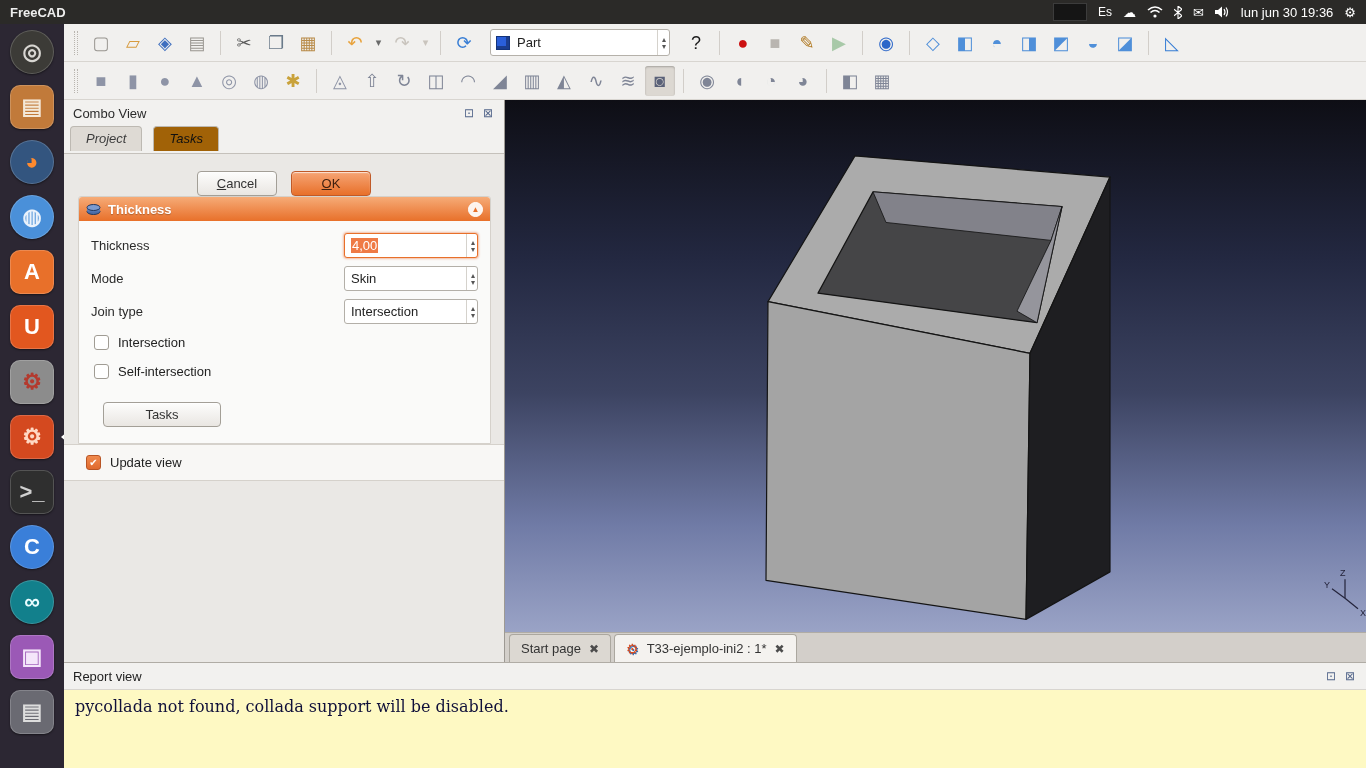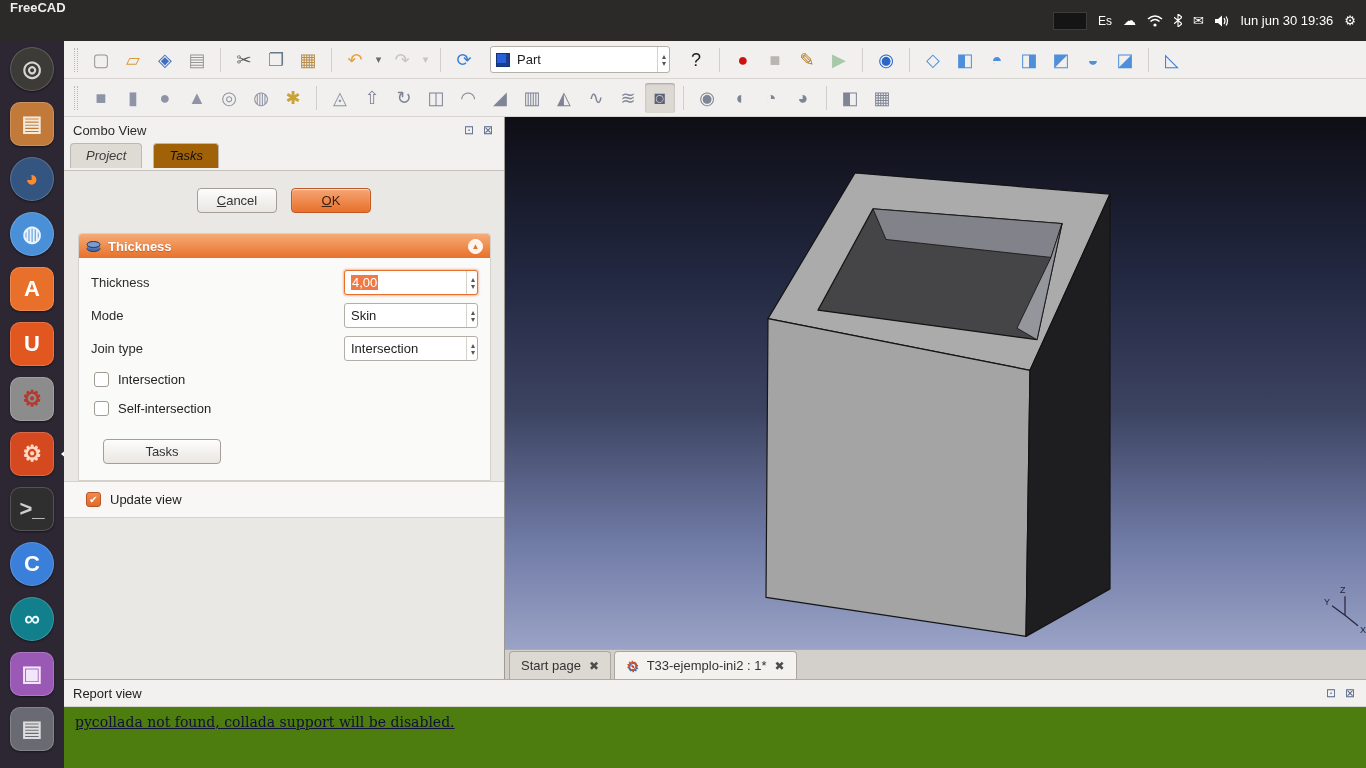--- a/index.html
+++ b/index.html
@@ -1,20 +1,20 @@
 <!DOCTYPE html>
 <html style="--accent: #E8702A; --selection: #EF7A45; --ubuntu_bar: #2B2A28; --launcher_bg: #2C2733; --viewport_top: #0E0E15; --viewport_mid: #3C4361; --viewport_bottom: #9AA3C6;"><head>
 <meta charset="utf-8">
 <style>
   * { box-sizing: border-box; margin: 0; padding: 0; }
   html,body { width:1366px; height:768px; overflow:hidden; }
   body { font-family:"Liberation Sans", sans-serif; font-size:13px; background:#f2f1ef; color:#222; }
 
   
-  .topbar { height:41px; background:var(--ubuntu_bar,#2b2a28); color:#eee; display:flex; padding:0 10px; }
+  .topbar { height:24px; background:var(--ubuntu_bar,#2b2a28); color:#eee; display:flex; align-items:center; padding:0 10px; }
   .topbar .title { font-weight:bold; font-size:13px; }
   .tray { margin-left:auto; display:flex; align-items:center; gap:11px; font-size:12px; color:#fff; }
   .tray-window { width:34px; height:18px; background:#151515; border:1px solid #3c3c3c; }
   .tray svg { display:block; }
   .tray .glyph { font-size:13px; line-height:1; }
   .tray .clock { font-size:13px; }
 
   
   .main { display:flex; height:744px; }
   .launcher { width:64px; background:var(--launcher_bg,#2c2733); display:flex; flex-direction:column; align-items:center; padding-top:3px; gap:5px; overflow:hidden; flex:none; }
@@ -43,21 +43,21 @@
   .combo-panel { width:441px; flex:none; background:#f2f1ef; border-right:1px solid #9d9993; display:flex; flex-direction:column; }
   .panel-header { height:26px; display:flex; align-items:center; padding:0 9px; color:#2b2b2b; flex:none; }
   .panel-title { flex:1; }
   .panel-btn { width:14px; height:14px; font-size:12px; color:#56688c; display:flex; align-items:center; justify-content:center; margin-left:5px; }
 
   .cv-tabs { display:flex; padding:0 6px; gap:11px; border-bottom:1px solid #c5c1bb; height:28px; align-items:flex-start; flex:none;font-style:italic; }
   .cv-tab { padding:4px 15px 5px; border:1px solid #bdb9b2; border-bottom:none; border-radius:4px 4px 0 0; background:#dedad4; color:#3c3c3c; }
   .cv-tab.active { background:#a16207; color:#111; }
 
   .task-area { flex:1; background:#eae8e5; padding-top:17px; overflow:hidden; display:flex; flex-direction:column; }
-  .dlg-buttons { display:flex; justify-content:center; gap:14px; margin-bottom:20px; }
+  .dlg-buttons { display:flex; justify-content:center; gap:14px; }
   .btn { min-width:80px; height:25px; padding:0 12px; border:1px solid #a39f97; border-radius:4px; background:linear-gradient(#fdfdfc,#e9e6e2); display:flex; align-items:center; justify-content:center; color:#333; box-shadow:0 1px 1px rgba(255,255,255,.7) inset; }
   .btn.ok { background:linear-gradient(#f6a575, var(--accent,#EC7542)); border-color:#c05a28; color:#40200f;text-align:right; }
   .btn-label { display:block; }
   .btn-label::first-letter { text-decoration:underline; }
 
   .card { background:#fafaf9; border:1px solid #d5d1cb; margin:0 13px 0 14px; border-radius:3px 3px 0 0; }
   .sec-header { height:24px; background:linear-gradient(#f6ab77, var(--accent,#EA7038)); border-radius:3px 3px 0 0; display:flex; align-items:center; padding:0 7px; gap:7px; }
   .sec-title { color:#fff; font-weight:bold; flex:1; text-shadow:0 1px 1px rgba(0,0,0,.25); }
   .sec-collapse { width:15px; height:15px; border-radius:50%; background:#fdf4ee; color:var(--accent,#EA7038); display:flex; align-items:center; justify-content:center; font-size:8px; border:1px solid #fff; }
 
@@ -84,21 +84,21 @@
   .viewport svg.scene { position:absolute; inset:0; width:100%; height:100%; }
   .doc-tabbar { height:30px; background:#d3cfca; border-top:1px solid #b0aca5; display:flex; align-items:flex-end; padding:2px 0 0 4px; gap:3px; flex:none; }
   .doc-tab { height:28px; display:flex; align-items:center; gap:8px; padding:0 11px; border:1px solid #aba79f; border-bottom:none; border-radius:4px 4px 0 0; background:#dcd8d2; color:#333; }
   .doc-tab.active { background:#f4f2ef; }
   .doc-close { font-size:12px; color:#4c4c4c; }
   .doc-icon { color:#d4491f; font-size:14px; line-height:1; text-shadow:1px 1px 0 #3a6fb0; }
 
   
   .report { height:106px; display:flex; flex-direction:column; border-top:1px solid #b0aca5; background:#f2f1ef; flex:none;justify-content:center; }
   .report-header { height:26px; display:flex; align-items:center; padding:0 9px; flex:none; }
-  .report-body { flex:1; background:#4d7c0f; border-top:1px solid #d8d5d0; padding:7px 11px; font-family:"DejaVu Serif", serif; font-size:14px; color:#10103a;text-decoration:underline; }
+  .report-body { flex:1; background:#fef9c3; border-top:1px solid #d8d5d0; padding:7px 11px; font-family:"DejaVu Serif", serif; font-size:16px; color:#10103a; }
   .statusbar { height:28px; background:#f2f1ef; border-top:1px solid #c6c2bc; display:flex; align-items:center; justify-content:flex-end; padding:0 13px; color:#3f3f3f; flex:none; }
 </style>
 </head>
 <body>
 
 <div class="topbar">
   <span class="title">FreeCAD</span>
   <div class="tray">
     <span class="tray-window"></span>
     <span>Es</span>

